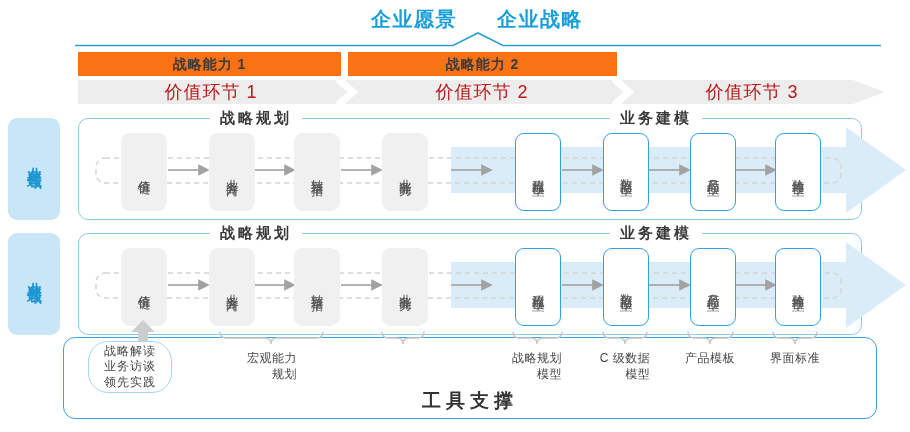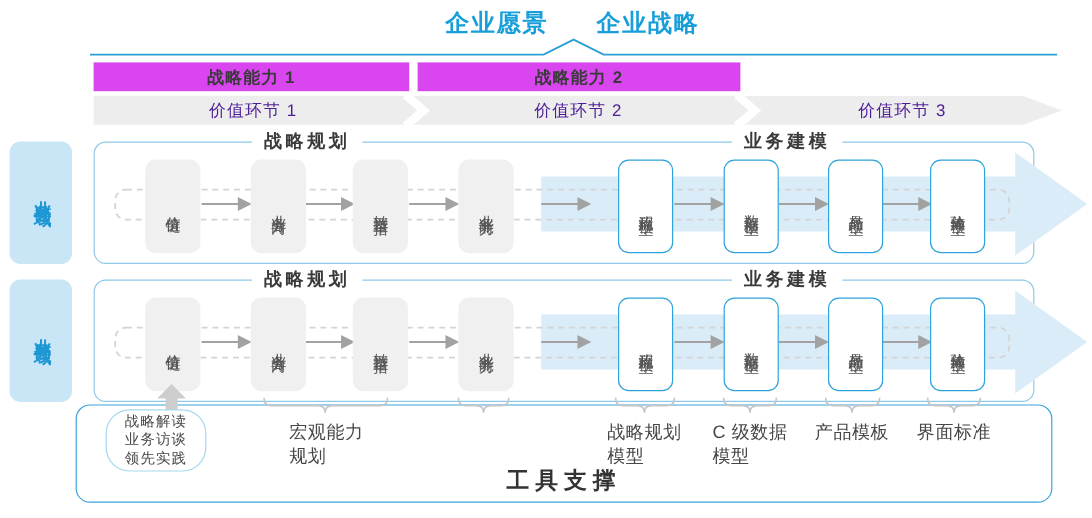--- a/index.html
+++ b/index.html
@@ -3,24 +3,24 @@
 <meta charset="utf-8">
 <style>
   html,body{margin:0;padding:0;background:#fff;}
   #canvas{position:relative;width:910px;height:432px;background:#fff;overflow:hidden;
           font-family:"Liberation Sans","DejaVu Sans",sans-serif;}
   
   .title-row{position:absolute;top:6px;left:0;width:910px;display:flex;justify-content:center;
              gap:40px;padding-left:44px;box-sizing:border-box;}
   .title-row span{font-size:20px;font-weight:bold;color:#189ED9;letter-spacing:1.5px;}
   
-  .cap-bar{position:absolute;top:52px;height:24px;line-height:24px;background:#d946ef;
+  .cap-bar{position:absolute;top:52px;height:24px;line-height:24px;background:#f97316;
            text-align:center;font-size:14px;font-weight:bold;color:#3A3A3A;letter-spacing:1px;z-index:2;}
   .band-label{position:absolute;top:80px;height:24px;line-height:24px;transform:translateX(-50%);
-              font-size:14px;color:#4c1d95;letter-spacing:1px;z-index:2;}
+              font-size:18px;color:#b91c1c;letter-spacing:1px;z-index:2;}
   
   .lane{position:absolute;left:78px;width:784px;height:102px;border:1.5px solid #8FC9E9;
         border-radius:10px;background:transparent;box-sizing:border-box;z-index:3;}
   .lane svg{position:absolute;left:0;top:0;overflow:visible;}
   .lane-header{position:absolute;top:0;transform:translate(-50%,-55%);background:#fff;
                padding:0 10px;font-size:15px;font-weight:bold;color:#3A3A3A;letter-spacing:3px;
                white-space:nowrap;z-index:4;}
   .box{position:absolute;top:14px;width:46px;height:78px;border-radius:9px;display:flex;
        align-items:center;justify-content:center;box-sizing:border-box;z-index:4;}
   .box.gray{background:#F0F0F0;}
@@ -35,21 +35,21 @@
   
   .tools{position:absolute;left:63px;top:337px;width:814px;height:82px;border:1.5px solid #3AA3DA;
          border-radius:12px;box-sizing:border-box;z-index:1;}
   .tools-label{position:absolute;bottom:4px;left:0;width:100%;text-align:center;font-size:19px;
                font-weight:bold;color:#333;letter-spacing:5px;}
   
   .practice-box{position:absolute;left:88px;top:341px;width:84px;height:52px;background:#fff;
                 border:1.5px solid #A5D7F0;border-radius:20px;display:flex;flex-direction:column;
                 align-items:center;justify-content:center;z-index:7;box-sizing:border-box;}
   .practice-box span{font-size:12px;color:#474747;line-height:1.3;letter-spacing:1px;}
-  .ann{position:absolute;top:351px;transform:translateX(-50%);text-align:left;font-size:15px;
+  .ann{position:absolute;top:351px;transform:translateX(-50%);text-align:right;font-size:12px;
        color:#474747;line-height:1.3;letter-spacing:0.5px;white-space:nowrap;z-index:7;}
   .ann span{display:block;}
   .decor{position:absolute;left:0;top:0;z-index:1;pointer-events:none;}
   .overlay{position:absolute;left:0;top:0;z-index:6;pointer-events:none;}
 </style>
 </head>
 <body>
 
 <div id="canvas">
 

